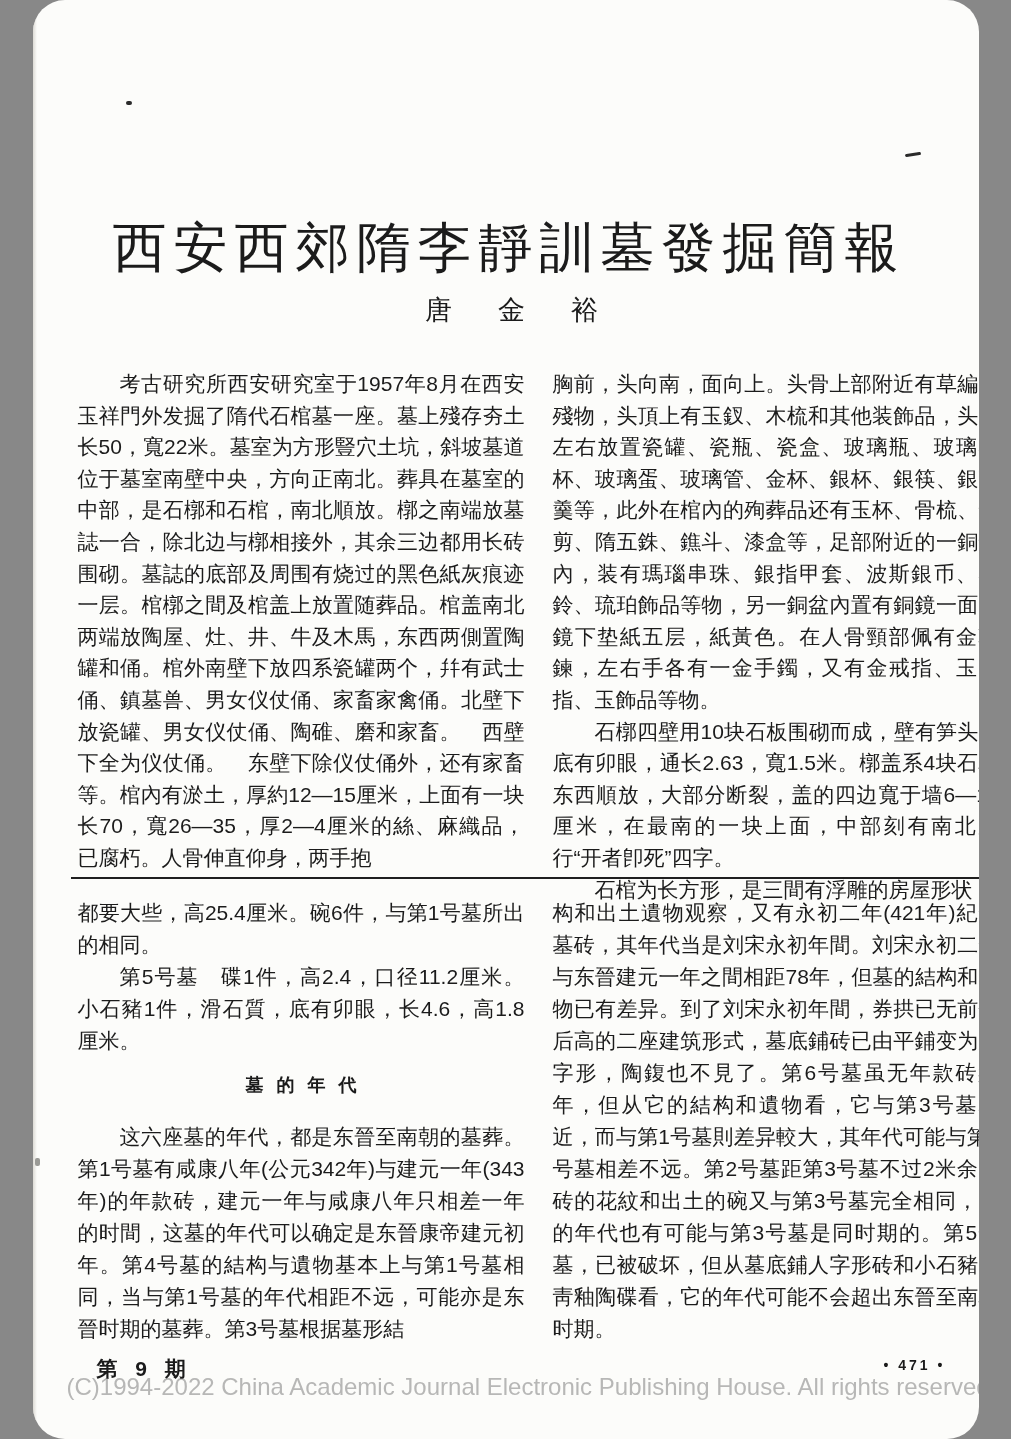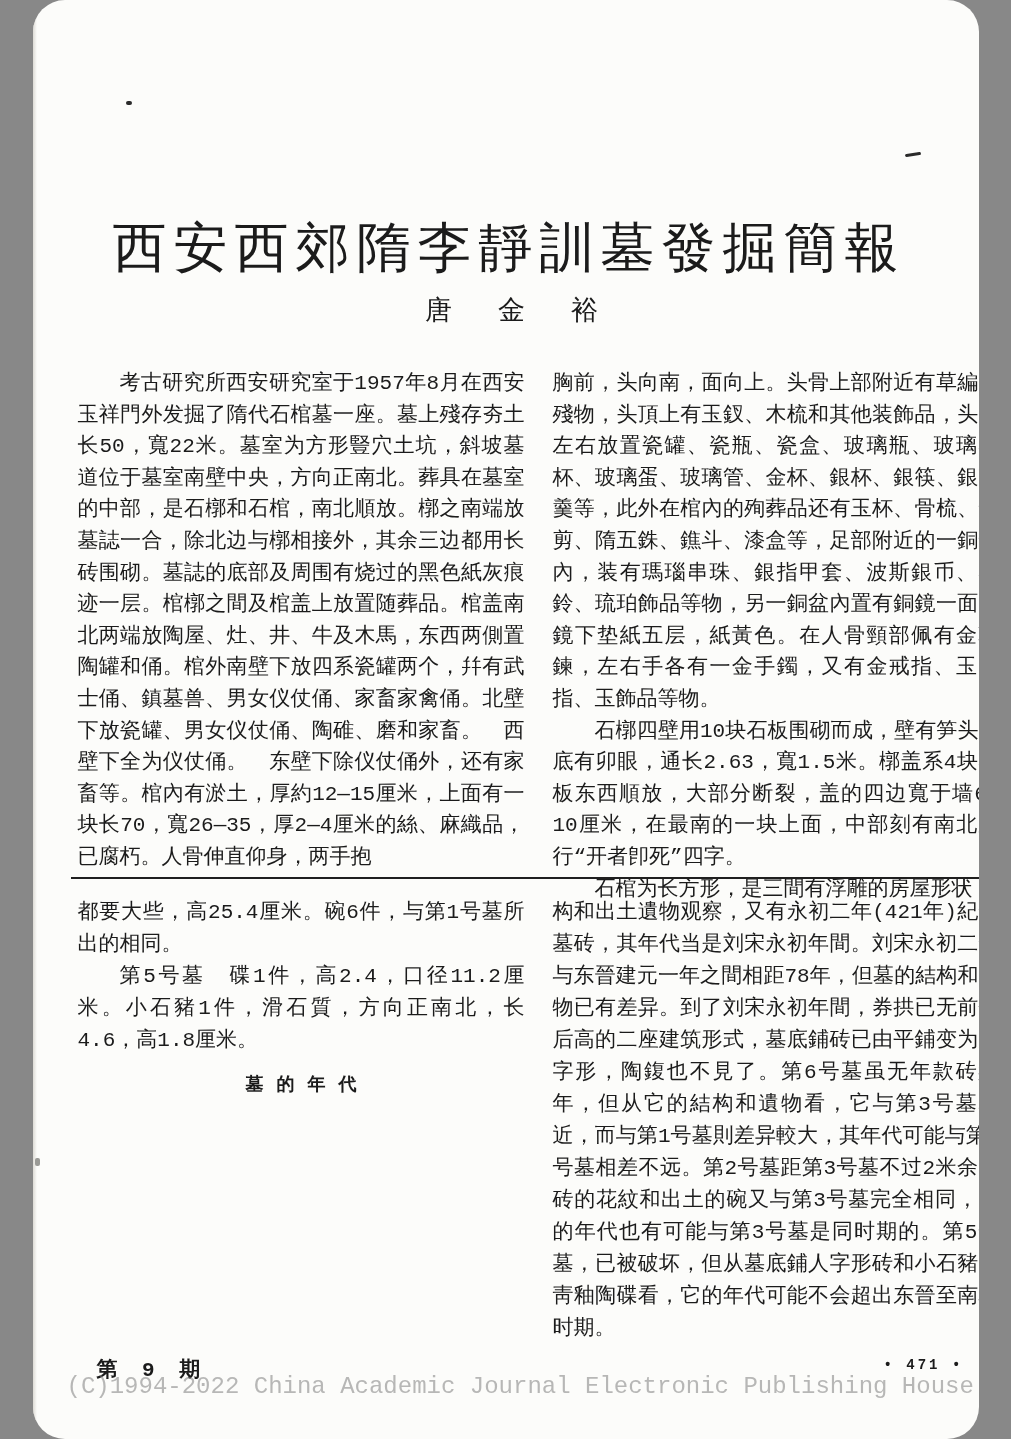--- a/index.html
+++ b/index.html
@@ -3,21 +3,21 @@
 <meta charset="utf-8">
 <style>
   html, body { margin: 0; padding: 0; background: #888; }
   .page {
     position: relative;
     width: 946px;
     height: 1439px;
     margin: 0 auto;
     background: #fcfcfa;
     color: #1b1b1b;
-    font-family: Liberation Mono, monospace;
+    font-family: Liberation Sans, sans-serif;
     overflow: hidden;
     border-radius: 32px;
   }
   .edge-shadow {
     position: absolute; left: 0; top: 0; width: 4px; height: 100%;
     background: linear-gradient(to right, #dddbd5, rgba(252,252,250,0));
   }
   .article-title {
     position: absolute; top: 176px; left: 0; right: 0;
     text-align: center;
@@ -106,22 +106,23 @@
       <p class="indent">石槨四壁用10块石板围砌而成，壁有笋头，底有卯眼，通长2.63，寬1.5米。槨盖系4块石板东西順放，大部分断裂，盖的四边寬于墙6—10厘米，在最南的一块上面，中部刻有南北直行“开者卽死”四字。</p>
       <p class="indent">石棺为长方形，是三間有浮雕的房屋形状，</p>
     </div>
   </section>
 
   <hr class="section-divider">
 
   <section class="cols lower">
     <div class="col">
       <p>都要大些，高25.4厘米。碗6件，与第1号墓所出的相同。</p>
-      <p class="indent">第5号墓　碟1件，高2.4，口径11.2厘米。小石豬1件，滑石質，方向正南北，长4.6，高1.8厘米。</p>
+      <p class="indent">第5号墓　碟1件，高2.4，口径11.2厘米。小石豬1件，滑石質，底有卯眼，长4.6，高1.8厘米。</p>
       <h2 class="section-heading">墓的年代</h2>
+      <p class="indent">这六座墓的年代，都是东晉至南朝的墓葬。第1号墓有咸康八年(公元342年)与建元一年(343年)的年款砖，建元一年与咸康八年只相差一年的时間，这墓的年代可以确定是东晉康帝建元初年。第4号墓的結构与遺物基本上与第1号墓相同，当与第1号墓的年代相距不远，可能亦是东晉时期的墓葬。第3号墓根据墓形結</p>
     </div>
     <div class="col">
       <p>构和出土遺物观察，又有永初二年(421年)紀年墓砖，其年代当是刘宋永初年間。刘宋永初二年与东晉建元一年之間相距78年，但墓的結构和遺物已有差异。到了刘宋永初年間，券拱已无前低后高的二座建筑形式，墓底鋪砖已由平鋪变为人字形，陶鍑也不見了。第6号墓虽无年款砖紀年，但从它的結构和遺物看，它与第3号墓相近，而与第1号墓則差异較大，其年代可能与第3号墓相差不远。第2号墓距第3号墓不过2米余，砖的花紋和出土的碗又与第3号墓完全相同，它的年代也有可能与第3号墓是同时期的。第5号墓，已被破坏，但从墓底鋪人字形砖和小石豬，靑釉陶碟看，它的年代可能不会超出东晉至南朝时期。</p>
     </div>
   </section>
 
   <div class="footer-issue">第 9 期</div>
 
   <div class="footer-page">• 471 •</div>
 

